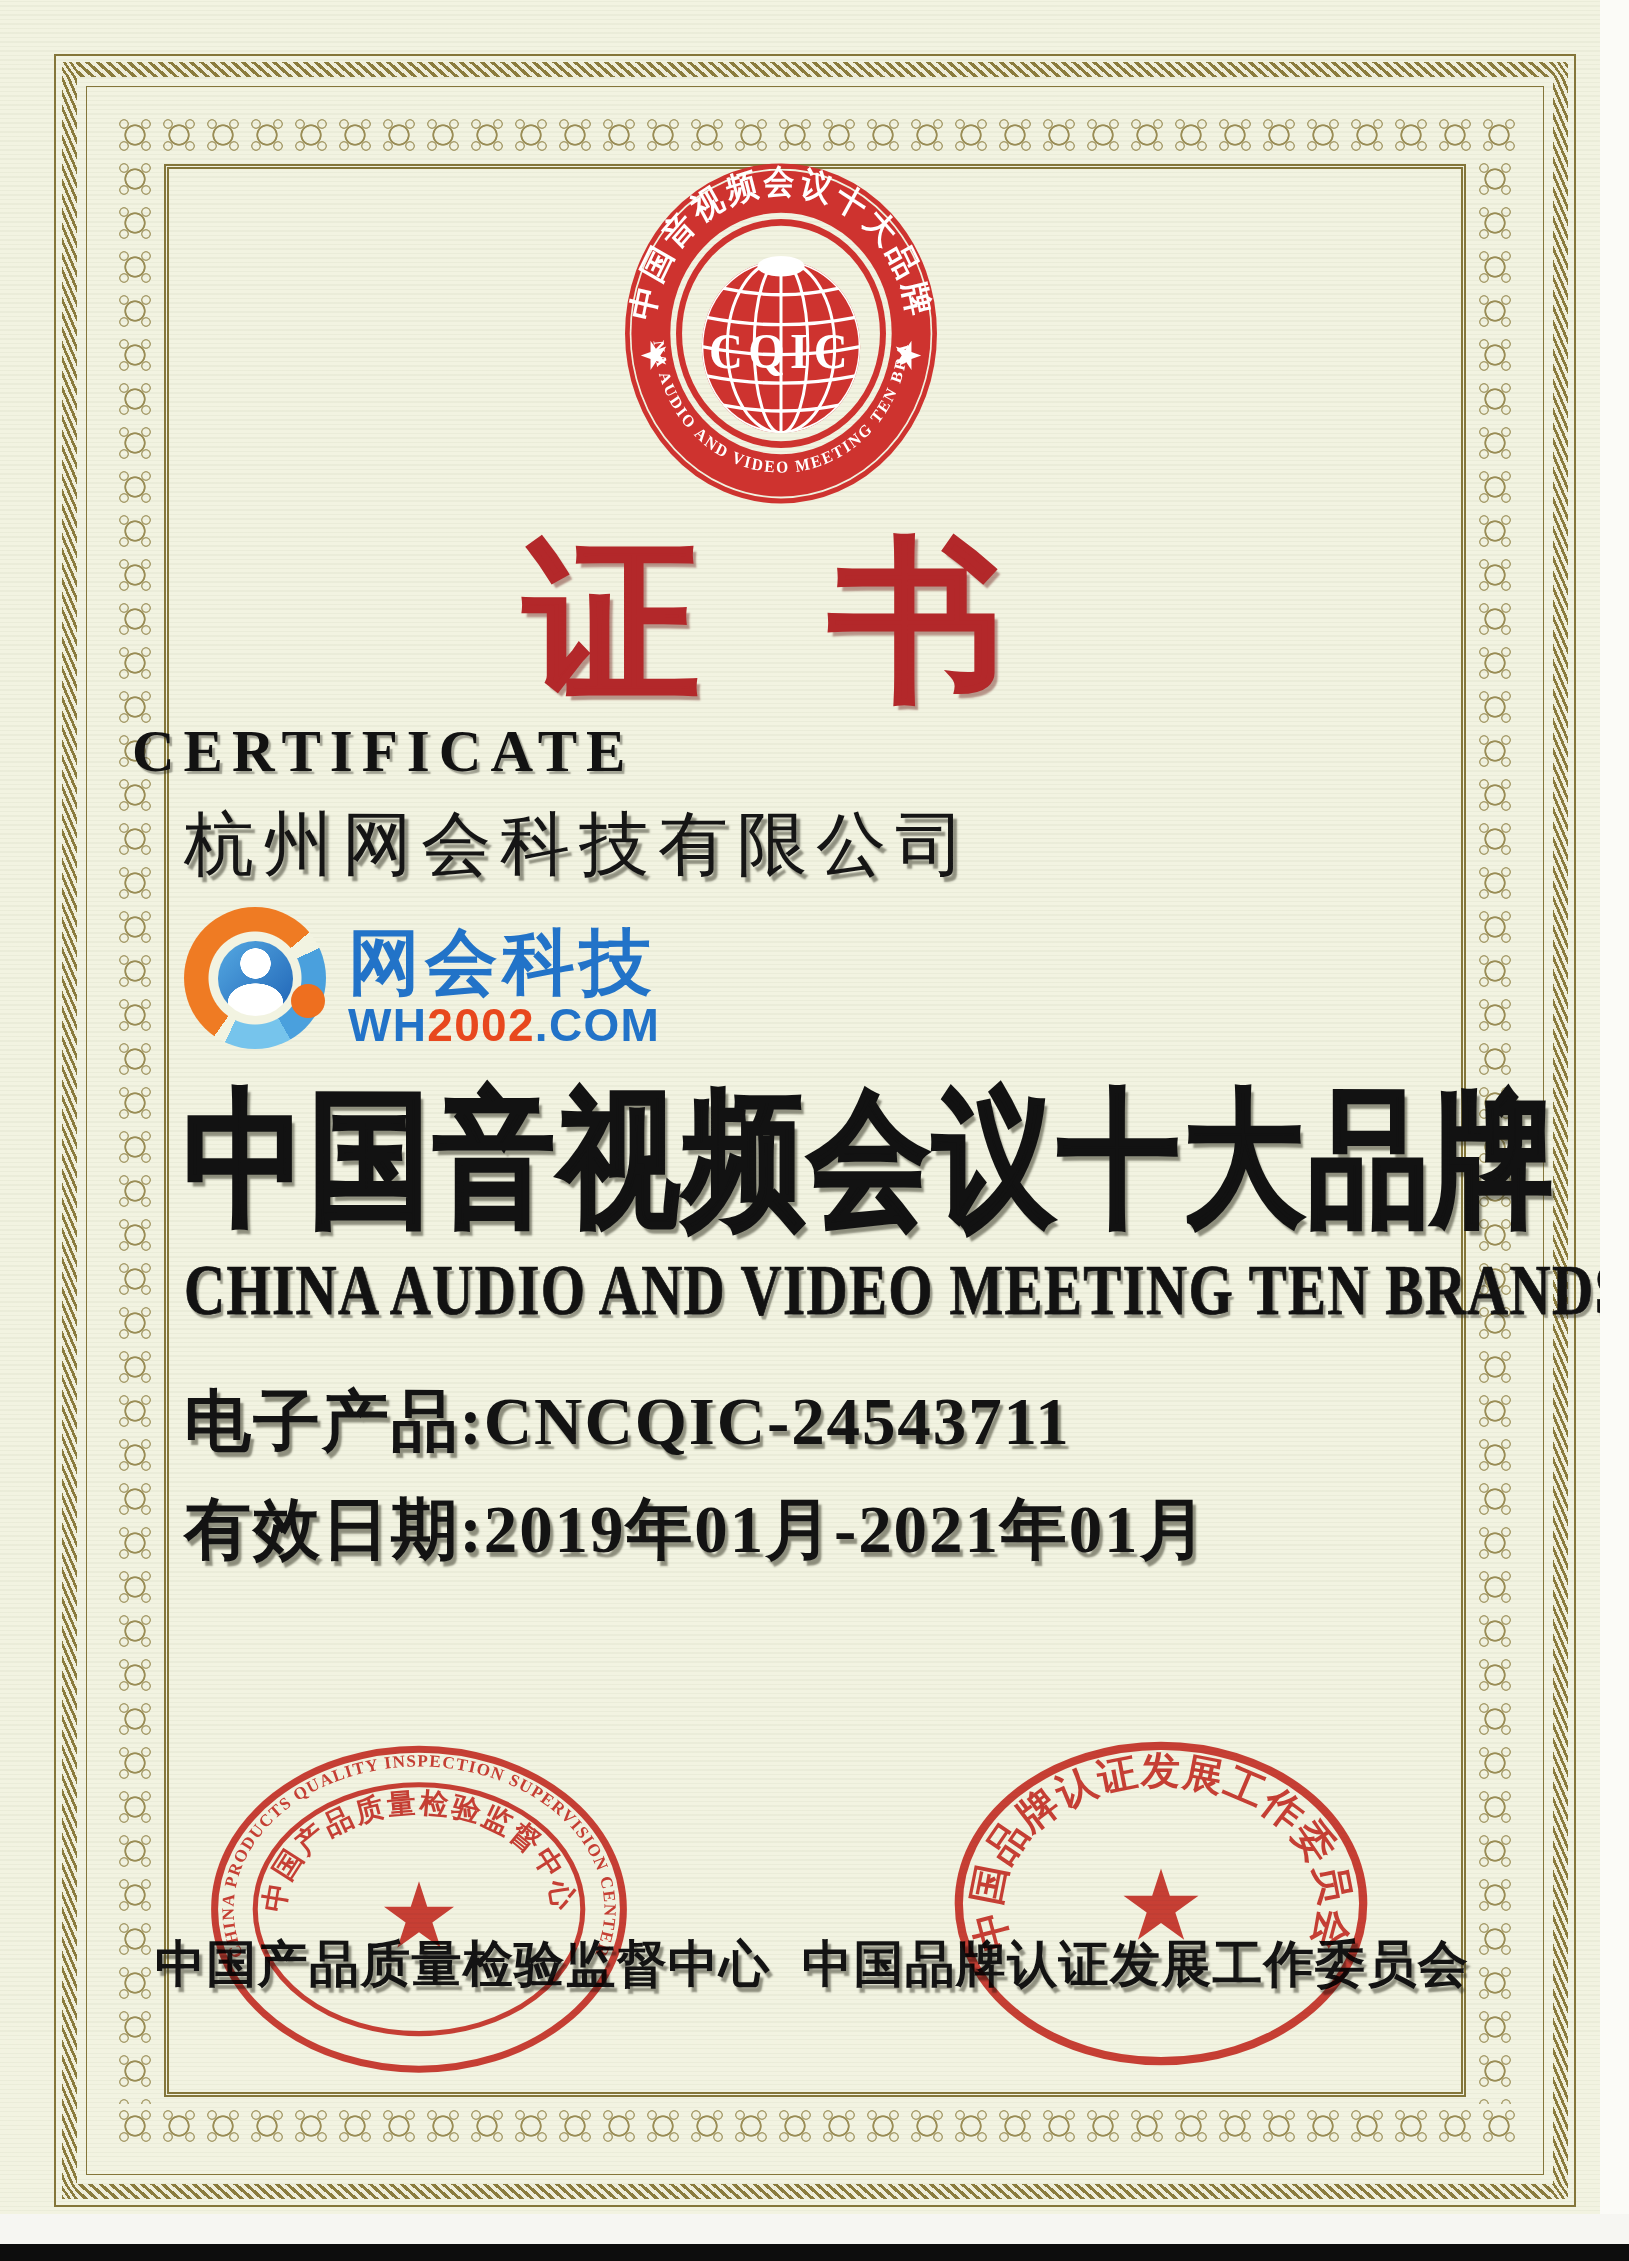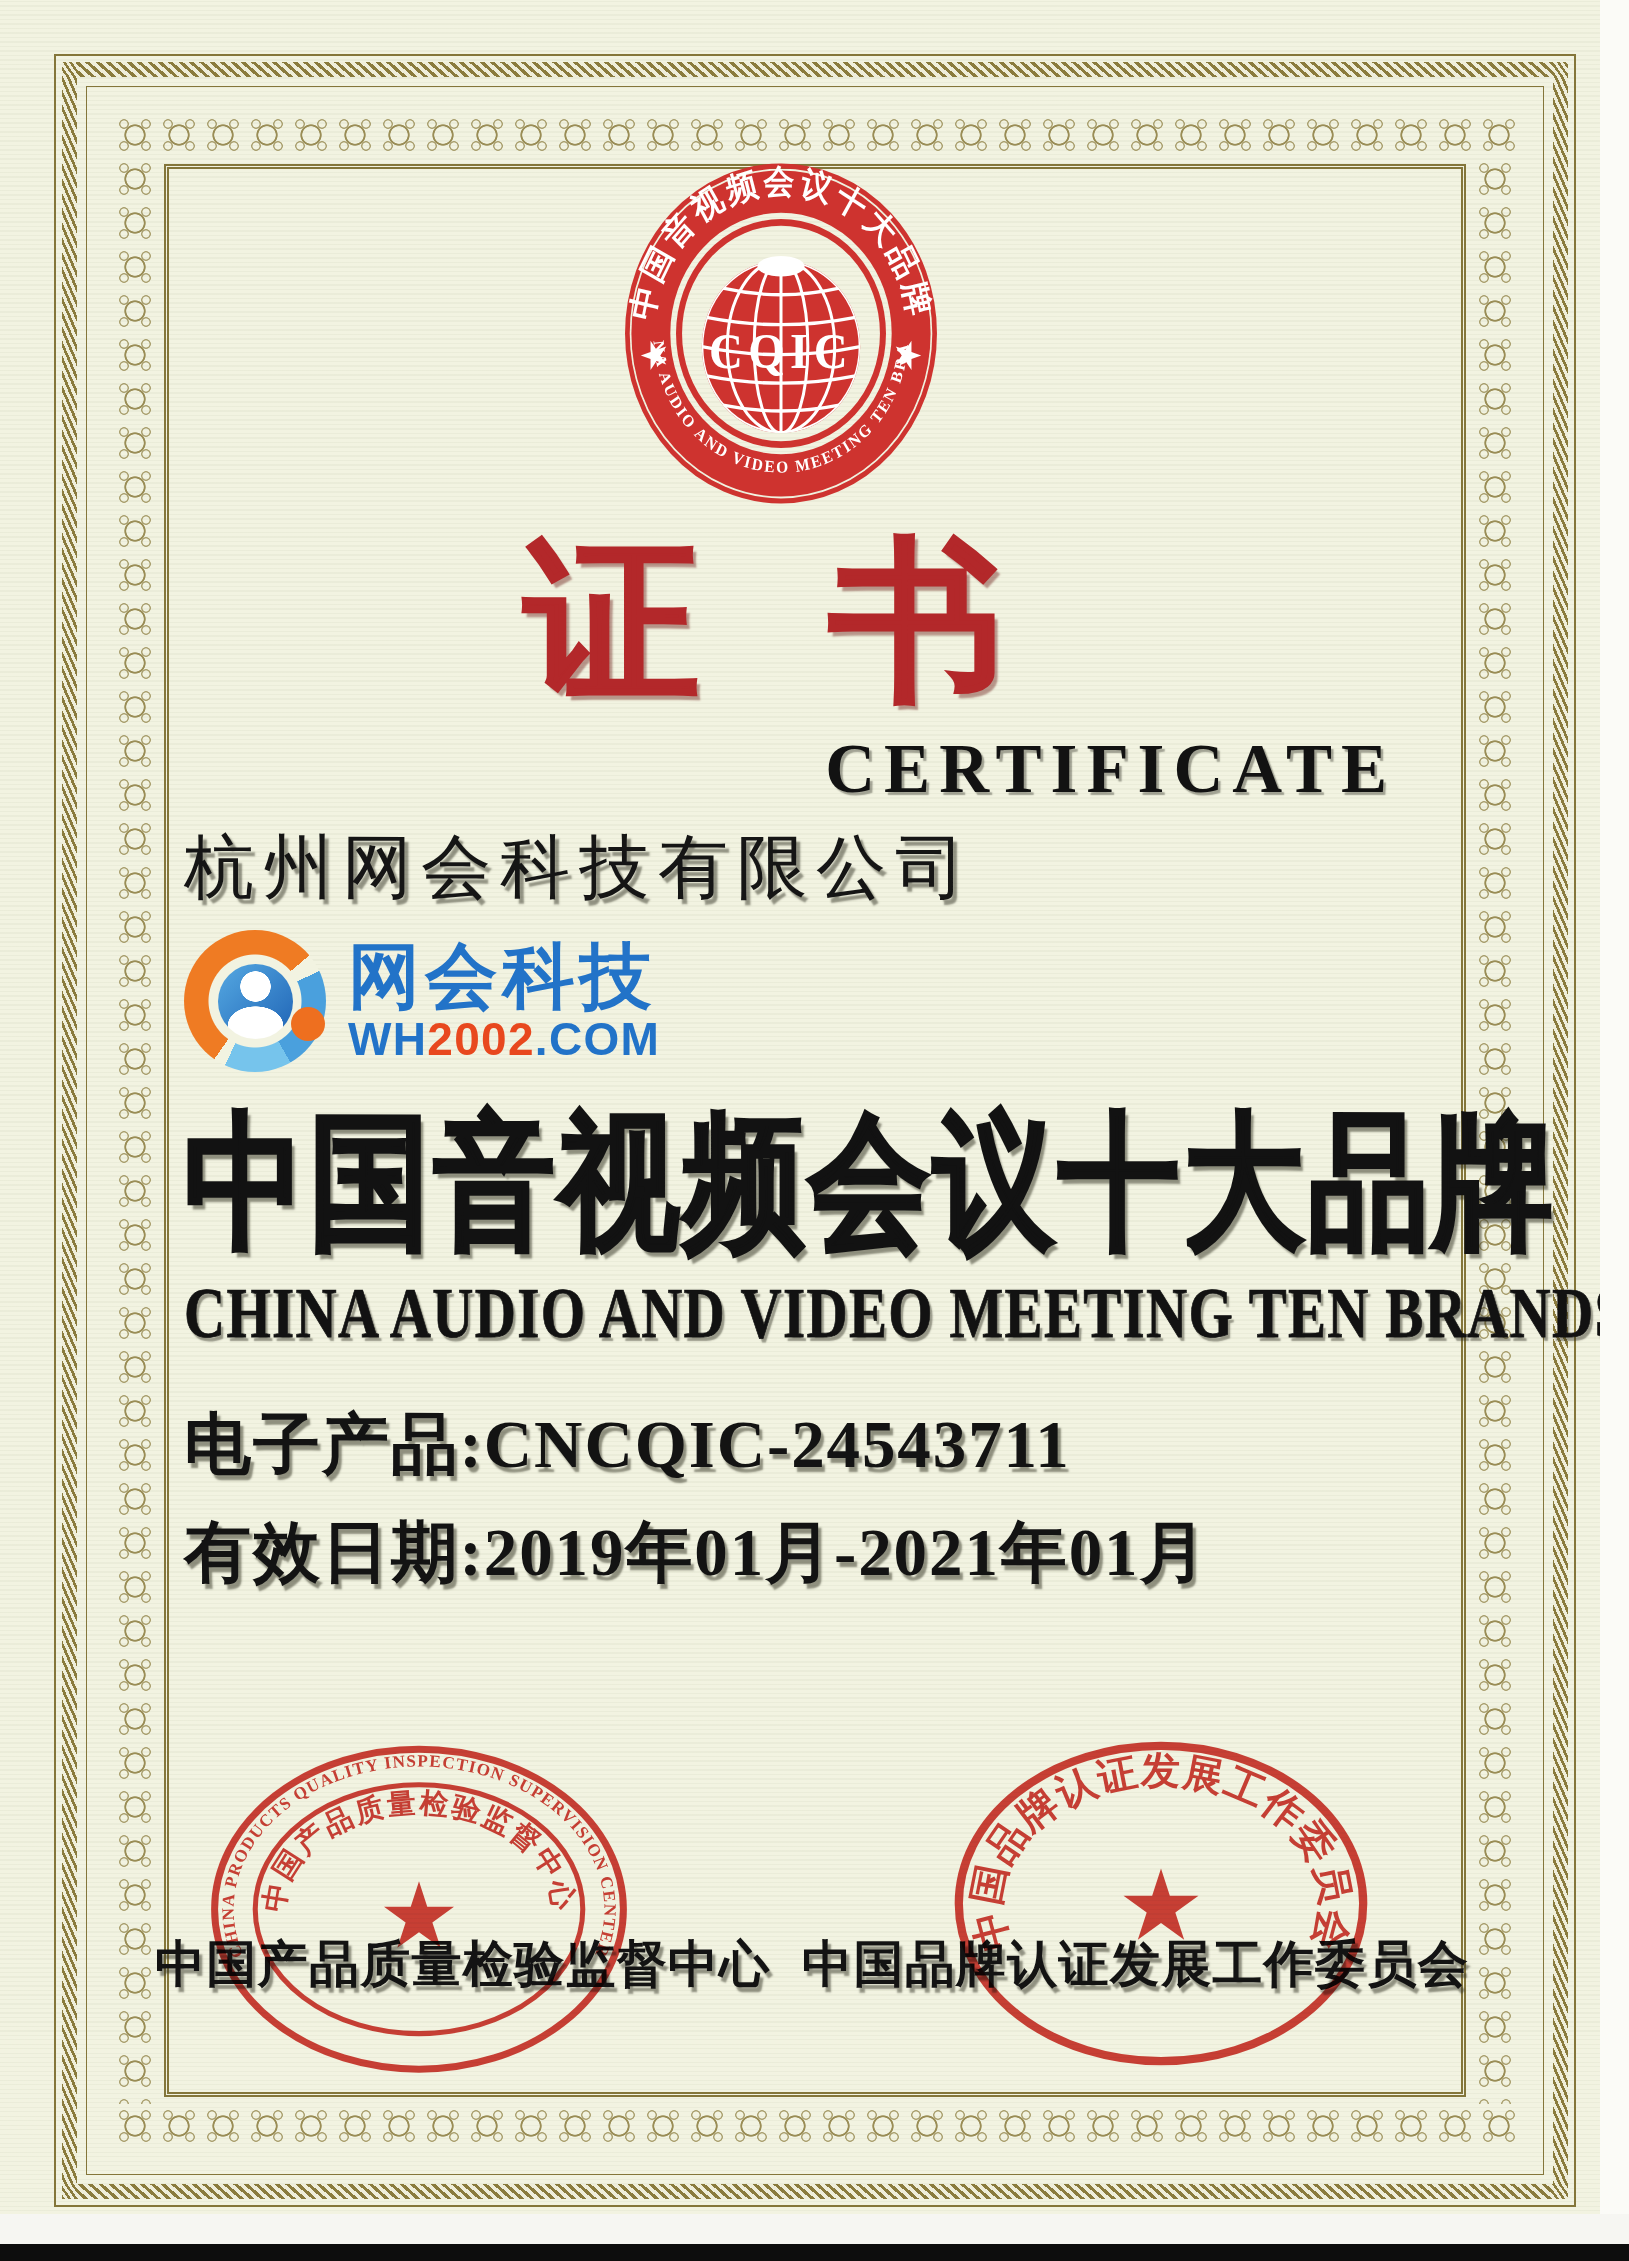--- a/index.html
+++ b/index.html
@@ -27,26 +27,26 @@
   .scan-right{position:absolute;top:0;right:0;width:30px;height:2261px;background:#fbfbf7;}
   .scan-bottom-white{position:absolute;left:0;right:0;bottom:17.4px;height:30px;background:#f6f6f2;}
   .scan-bottom-black{position:absolute;left:0;right:0;bottom:0;height:17.4px;background:#0d0d0d;}
   
   .content{position:absolute;left:184px;top:174px;width:1264px;}
   .seal{display:block;width:322px;height:351px;margin:-16px auto 0;transform:translateX(-35px);}
   .title-zh{display:flex;justify-content:center;gap:129px;margin-top:26px;
      font-family:"Liberation Serif",serif;font-weight:900;font-size:175px;line-height:1;
      color:#b3282a;transform:translateX(-52px);
      text-shadow:3.9px 4.5px 1.9px rgba(110,35,30,.45);-webkit-text-stroke:1.9px #b3282a;}
-  .title-en{margin-top:20px;text-align:right;transform:translateX(-52px);
-     font-family:"Liberation Serif",serif;font-weight:700;font-size:69px;letter-spacing:9px;
+  .title-en{margin-top:7px;text-align:left;transform:translateX(-52px);
+     font-family:"Liberation Serif",serif;font-weight:700;font-size:59px;letter-spacing:9px;
      color:#121212;text-shadow:2.6px 3.2px 1.3px rgba(40,40,30,.4);}
   .company{margin-top:11.6px;font-size:70px;font-weight:400;color:#151515;letter-spacing:9px;
      text-shadow:3.9px 5.2px 1.9px rgba(50,50,35,.5);white-space:nowrap;}
-  .logo-row{margin-top:15.5px;display:flex;align-items:center;}
+  .logo-row{margin-top:15.5px;display:flex;align-items:flex-end;}
   .logo-icon{position:relative;width:142px;height:142px;flex:0 0 auto;}
   .logo-ring{position:absolute;inset:0;border-radius:50%;
      background:
       radial-gradient(circle at 50% 50%, #f2f3e1 0 46px, transparent 47px),
       conic-gradient(from 250deg, #ef7b23 0 160deg, #f2f3e1 160deg 175deg, #4aa0dd 175deg 260deg, #76c4ec 260deg 315deg, #f2f3e1 315deg 325deg, #ef7b23 325deg 360deg);}
   .logo-person{position:absolute;left:34px;top:34px;width:75px;height:75px;border-radius:50%;
      background:
       radial-gradient(circle at 50% 30%, #fff 0 15px, transparent 15.5px),
       radial-gradient(ellipse 28px 19.3px at 50% 82%, #fff 0 98%, transparent 100%),
       linear-gradient(135deg,#55a9e2,#1f63b5);}

